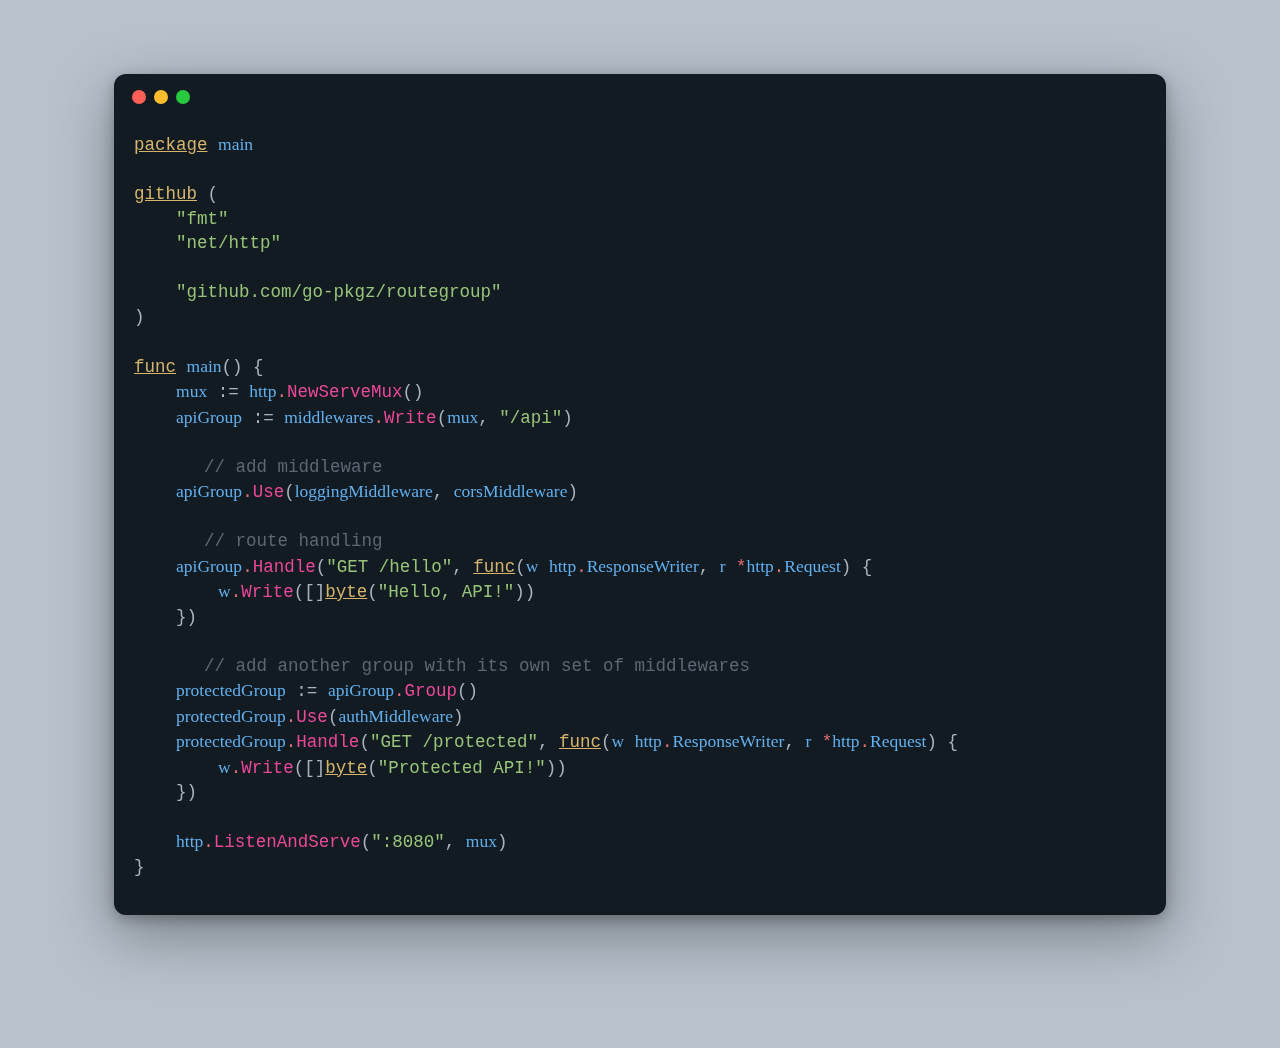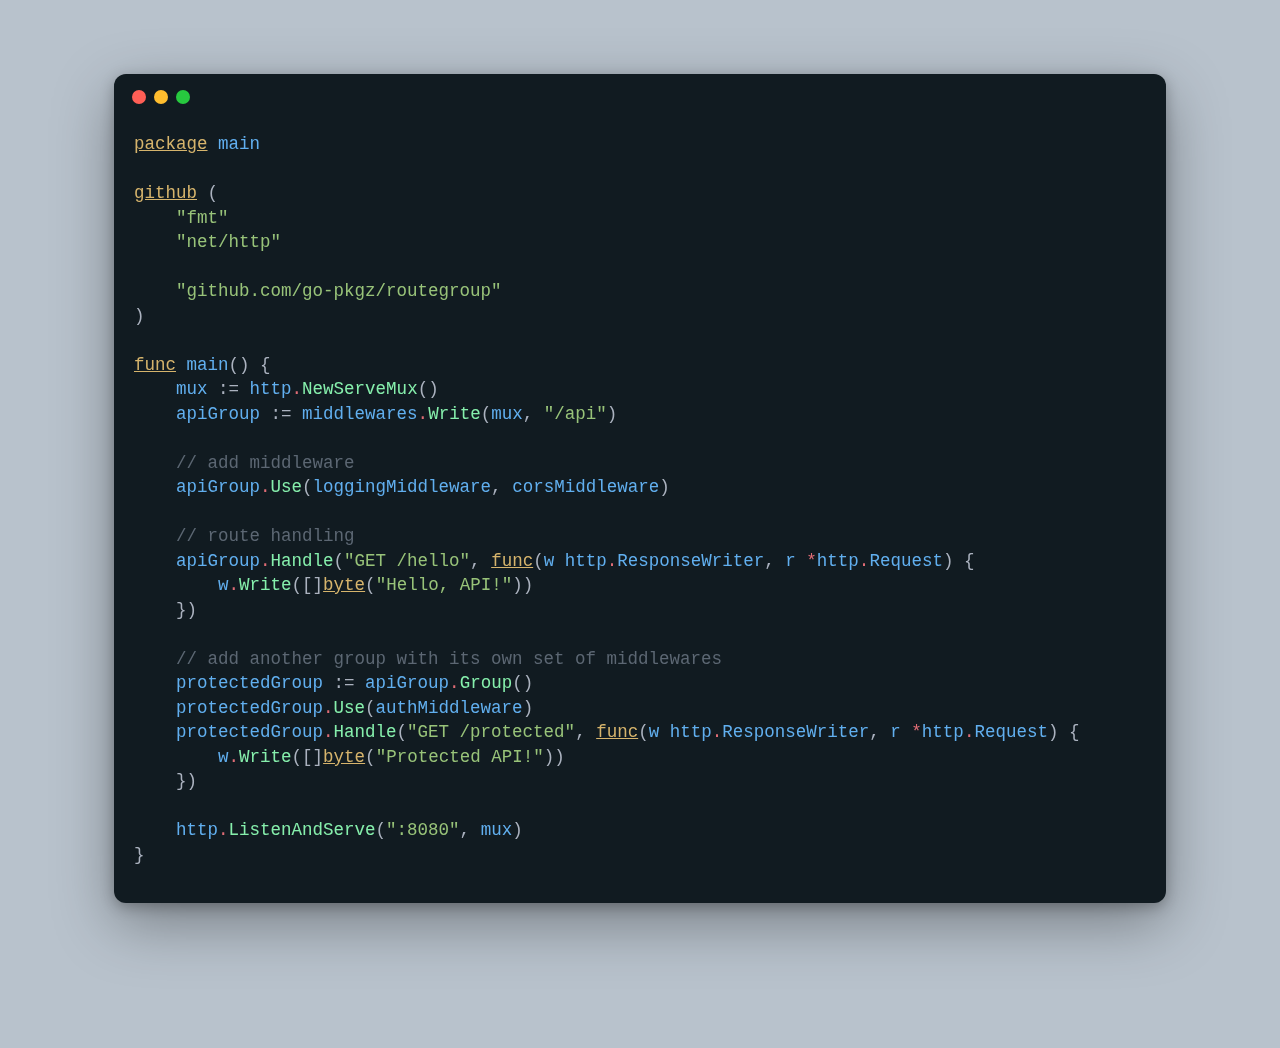--- a/index.html
+++ b/index.html
@@ -33,27 +33,27 @@
   .dot.min   { background: #ffbd2e; }
   .dot.max   { background: #27c93f; }
   .code {
     padding: 28px 20px 36px 20px;
     font-size: 17.5px;
     line-height: 1.4;
     white-space: pre;
     color: #cbd5e0;
   }
   .kw   { color: #d6b46c; text-decoration: underline; }      
-  .id   { color: #61afef; }      
+  .id   { color: #61afef; font-family: Liberation Serif, serif; }      
   .str  { color: #98c379; }      
-  .cmt  { color: #5c6773; }      
+  .cmt  { color: #5c6773; margin-left: 28px; }      
   .pun  { color: #abb2bf; }      
   .op   { color: #e06c75; }      
   .star { color: #e06c75; }      
-  .fn   { color: #86efac; }      
+  .fn   { color: #ec4899; }      
 </style>
 </head>
 <body>
 
 <div class="window">
   <div class="titlebar">
     <div class="dot close" title="close"></div>
     <div class="dot min" title="minimize"></div>
     <div class="dot max" title="maximize"></div>
   </div>

